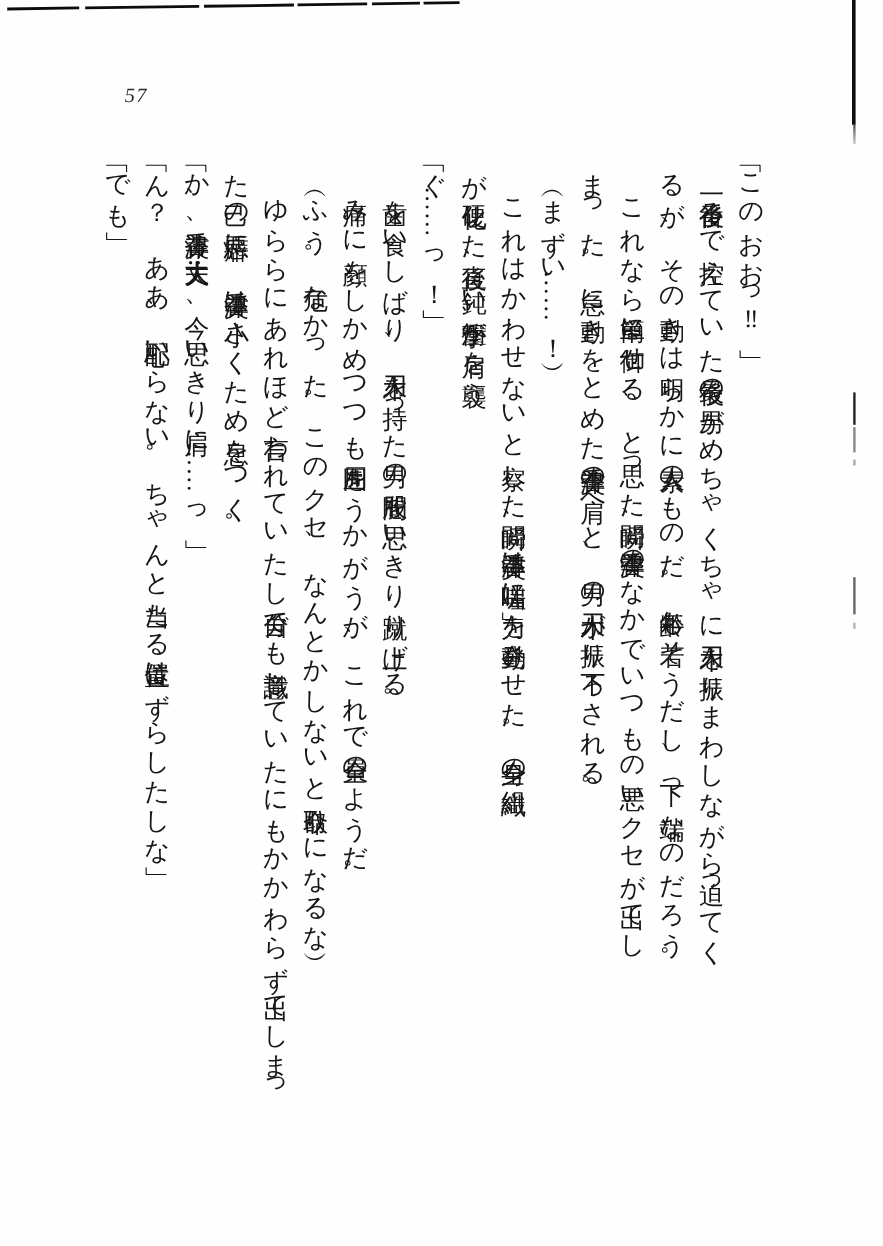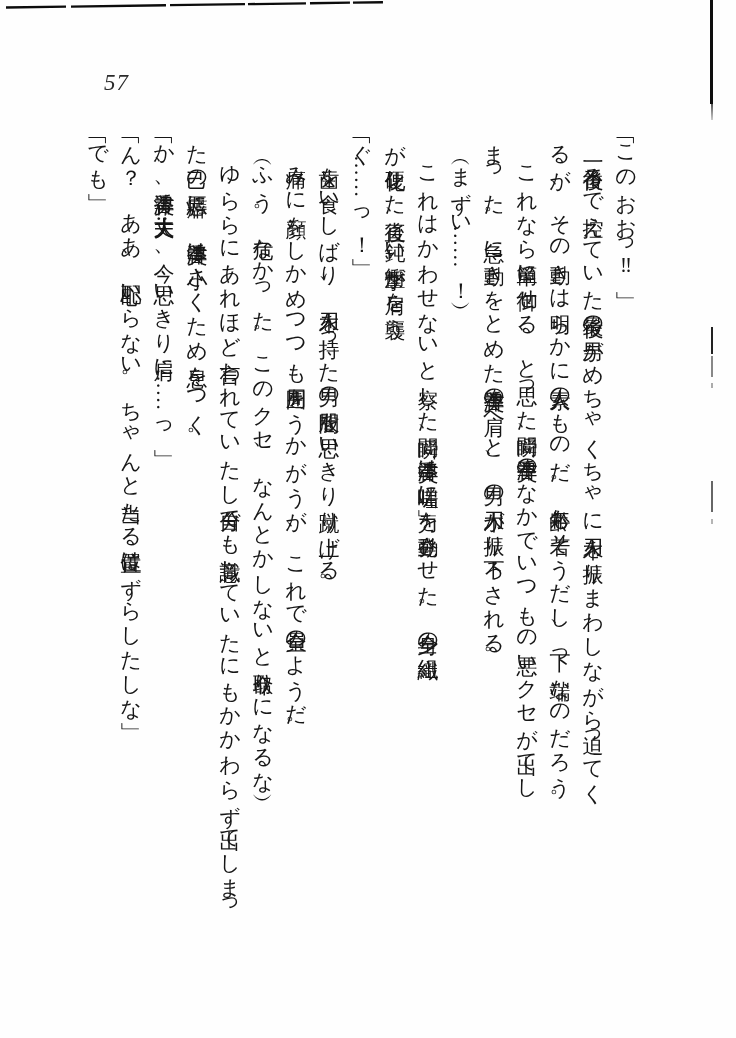--- a/index.html
+++ b/index.html
@@ -32,21 +32,21 @@
     background:linear-gradient(#555,#ccc);
   }
   .gutter-dash-a{position:absolute;left:711px;top:327px;width:2px;height:27px;background:#222;}
   .gutter-dash-a2{position:absolute;left:711px;top:356px;width:2px;height:21px;background:#888;}
   .gutter-dot-a3{position:absolute;left:711px;top:383px;width:2px;height:5px;background:#ababab;}
   .gutter-dash-b{position:absolute;left:711px;top:481px;width:2px;height:31px;background:#666;}
   .gutter-dot-b2{position:absolute;left:711px;top:519px;width:2px;height:5px;background:#b5b5b5;}
   
   .page-number{
     position:absolute;left:104px;top:70px;
-    font-size:23px;font-style:italic;
+    font-size:17px;font-style:italic;
     color:#2a2a2a;
     letter-spacing:1px;
   }
   
   .text-block{
     position:absolute;top:130px;left:81px;
     width:561px;height:840px;
     writing-mode:vertical-rl;
     -webkit-writing-mode:vertical-rl;
     text-orientation:mixed;

